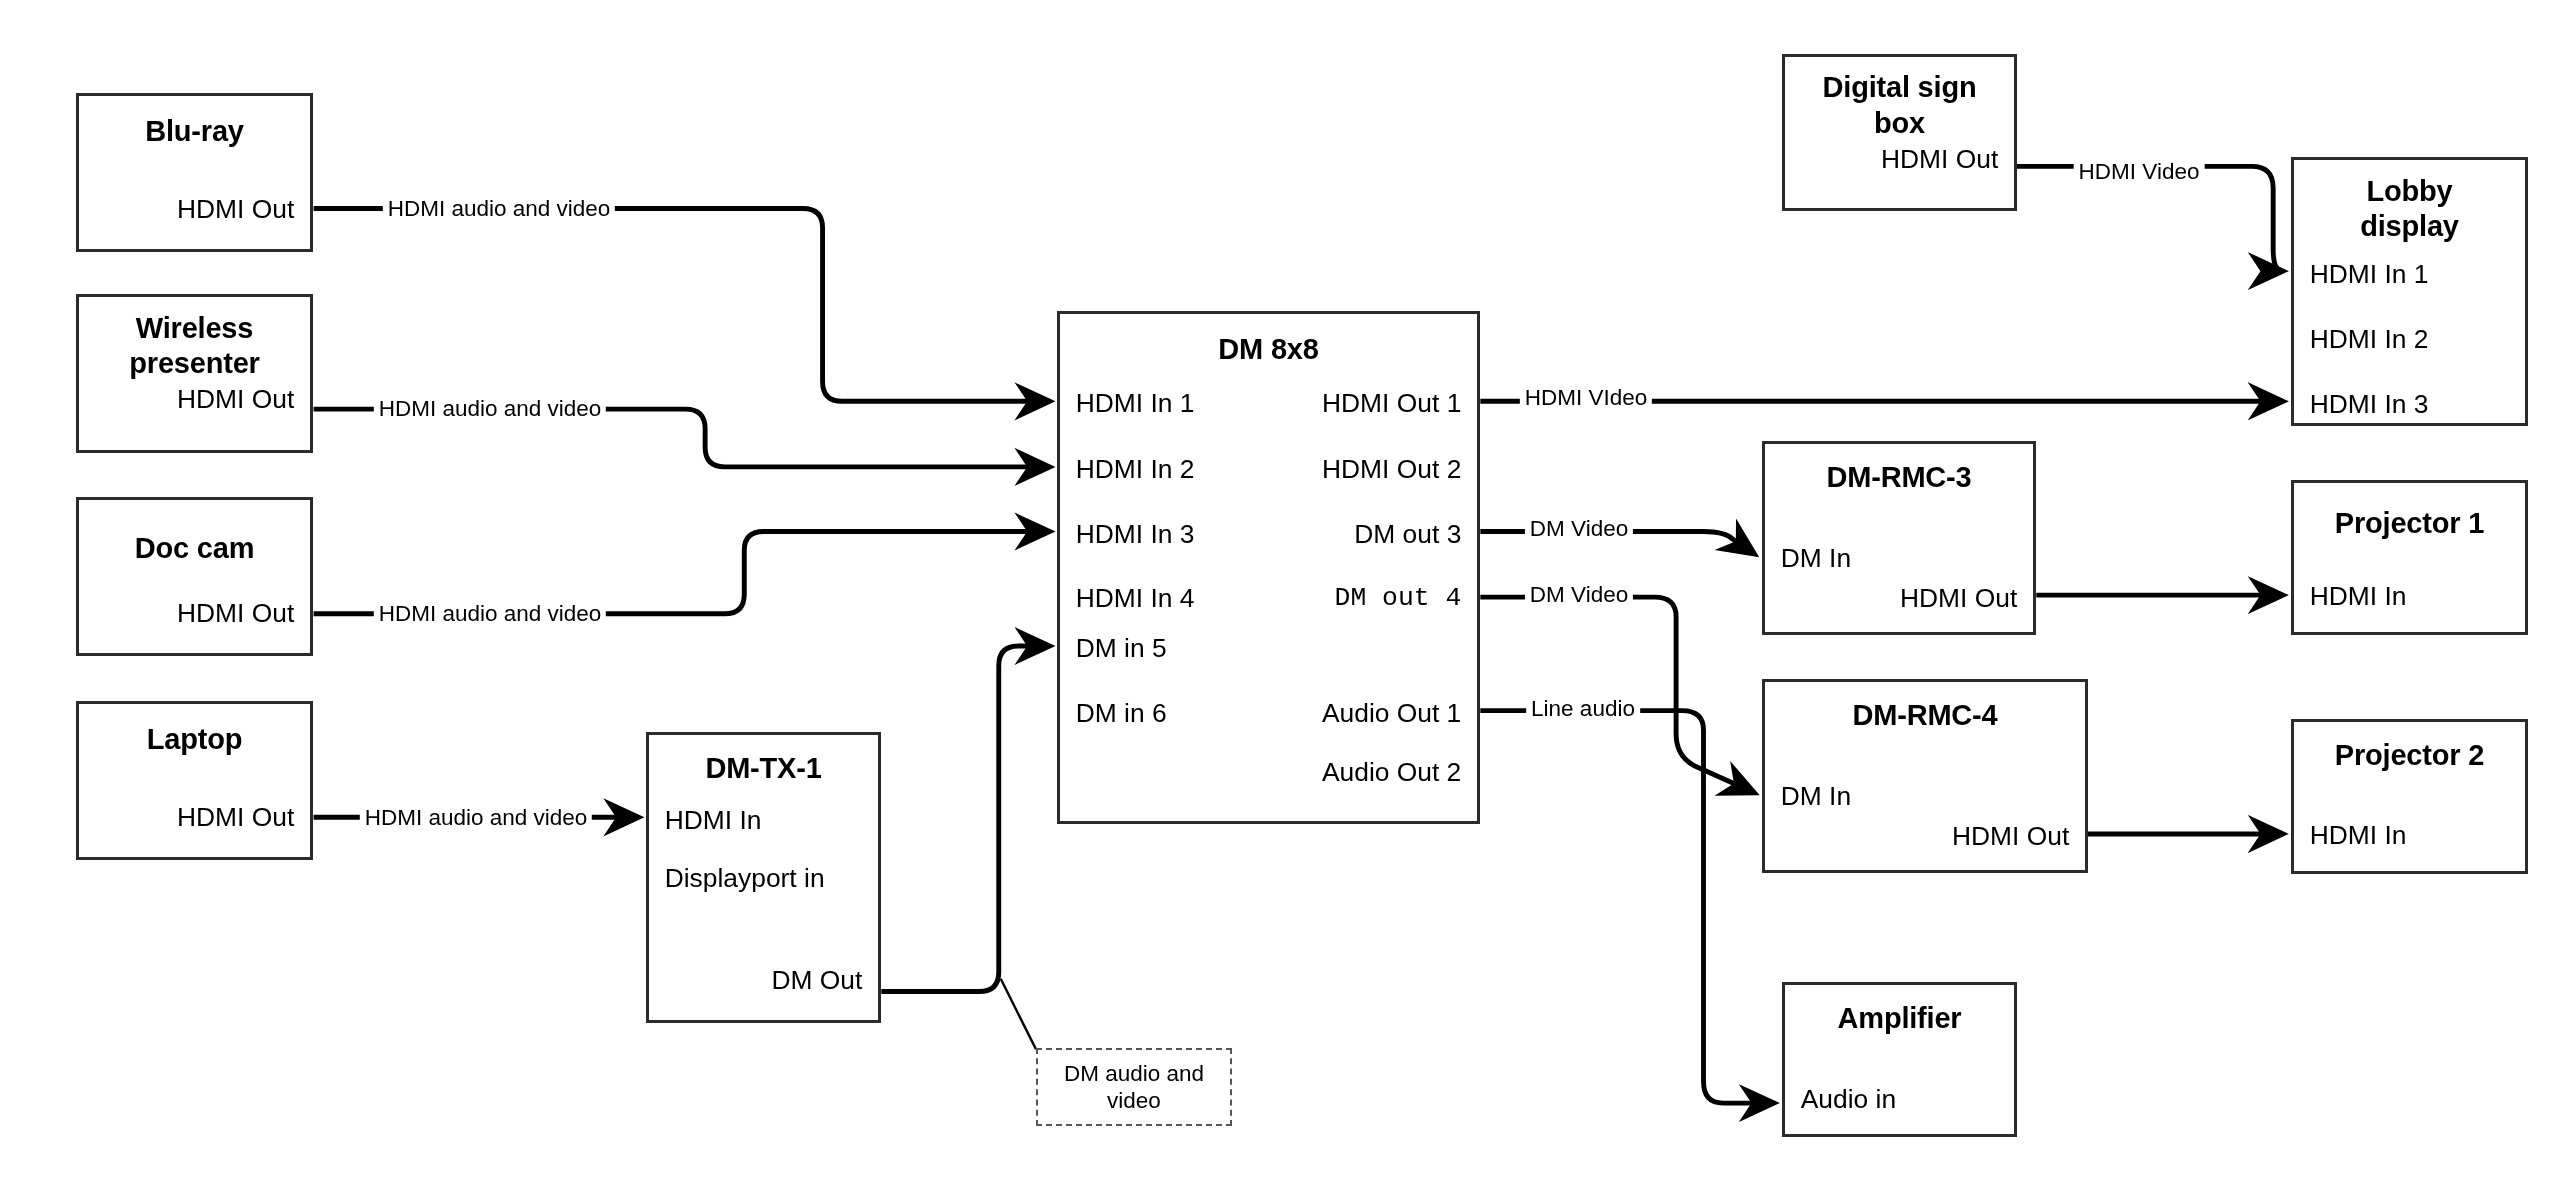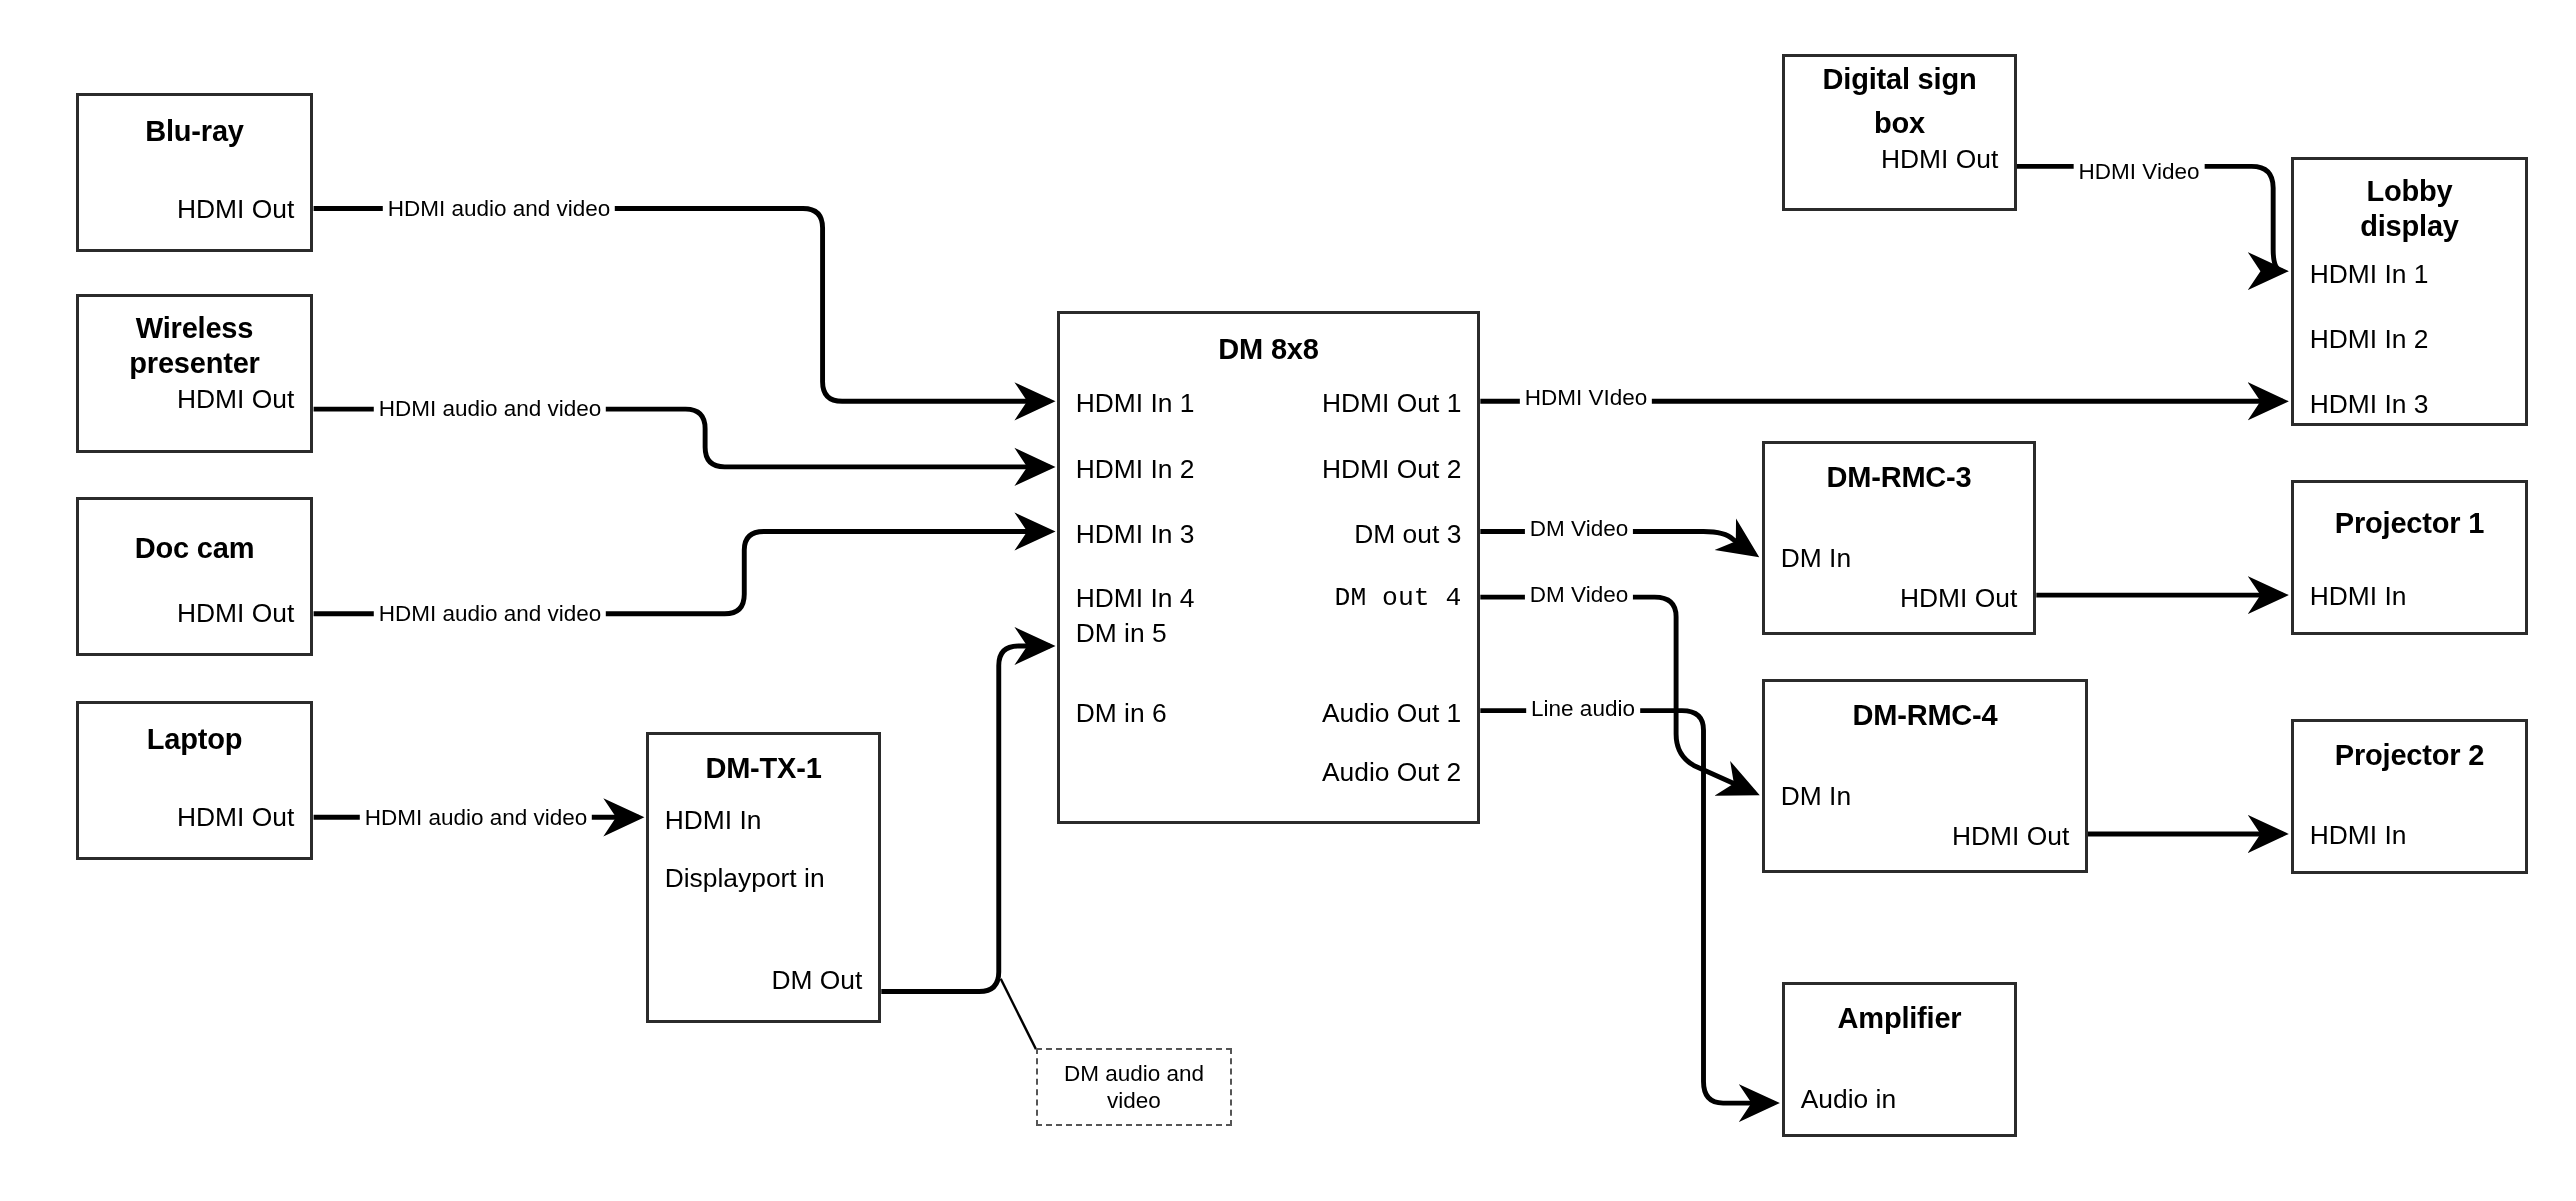--- a/index.html
+++ b/index.html
@@ -169,33 +169,33 @@
     <div class="port right" style="top:230px;">DM Out</div>
   </div>
 
   <div class="node" style="left:1057px; top:311px; width:423px; height:513px;">
     <div class="title" style="top:17.6px;">DM 8x8</div>
 
     <div class="port left" style="top:74px;">HDMI In 1</div>
     <div class="port left" style="top:140px;">HDMI In 2</div>
     <div class="port left" style="top:205px;">HDMI In 3</div>
     <div class="port left" style="top:269px;">HDMI In 4</div>
-    <div class="port left" style="top:304px;text-align:right;">DM in 5</div>
+    <div class="port left" style="top:319px;text-align:right;">DM in 5</div>
     <div class="port left" style="top:384px;">DM in 6</div>
 
     <div class="port right" style="top:74px;">HDMI Out 1</div>
     <div class="port right" style="top:140px;">HDMI Out 2</div>
     <div class="port right" style="top:205px;">DM out 3</div>
     <div class="port right" style="top:269px;font-family:Liberation Mono, monospace;">DM out 4</div>
     <div class="port right" style="top:384px;">Audio Out 1</div>
     <div class="port right" style="top:443px;">Audio Out 2</div>
   </div>
 
   <div class="node" style="left:1782px; top:54px; width:235px; height:157px;">
-    <div class="title" style="top:5px;">Digital sign</div>
+    <div class="title" style="top:13px;">Digital sign</div>
     <div class="title" style="top:49px;">box</div>
     <div class="port right" style="top:87px;">HDMI Out</div>
   </div>
 
   <div class="node" style="left:2291px; top:157px; width:237px; height:269px;">
     <div class="title" style="top:13.7px;">Lobby</div>
     <div class="title" style="top:49px;">display</div>
     <div class="port left" style="top:99px;">HDMI In 1</div>
     <div class="port left" style="top:164px;">HDMI In 2</div>
     <div class="port left" style="top:229px;">HDMI In 3</div>

